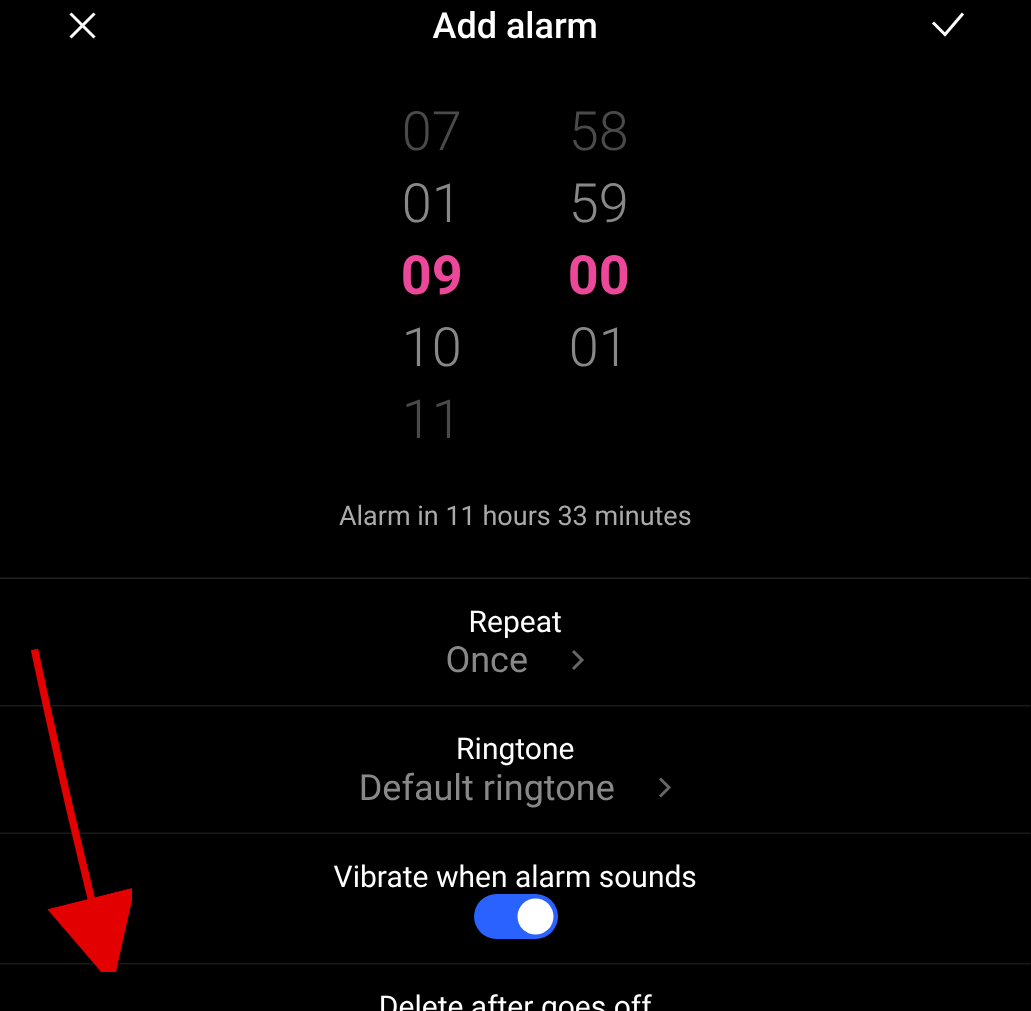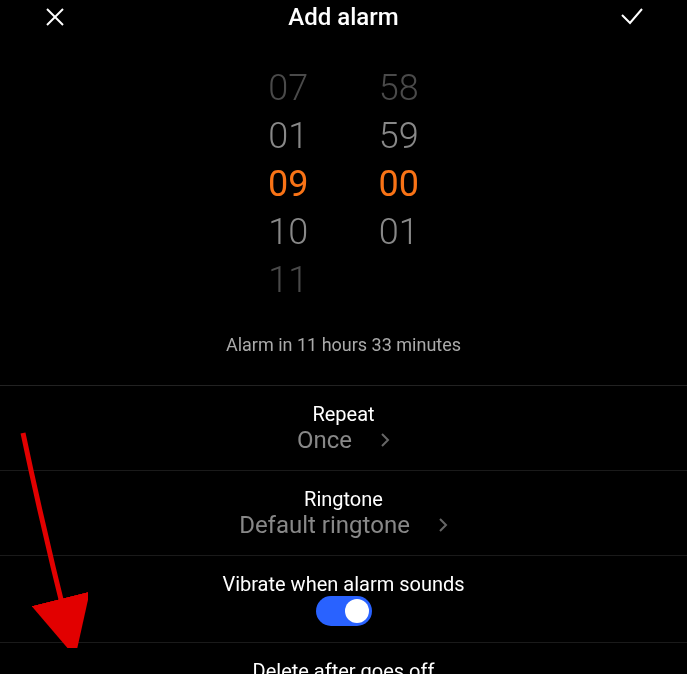--- a/index.html
+++ b/index.html
@@ -47,21 +47,21 @@
       align-items: center;
     }
     .time-value {
       font-size: 36px;
       font-weight: 300;
       line-height: 48px;
       height: 48px;
     }
     .time-dim2 { color: #4a4a4a; }
     .time-dim1 { color: #888; }
-    .time-selected { color: #f97316; font-weight: 400; }
+    .time-selected { color: #ec4899; font-weight: 700; }
     .alarm-info {
       text-align: center;
       color: #aaa;
       font-size: 18px;
       padding: 20px 6px 30px;
     }
     .settings {
       border-top: 1px solid #222;
     }
     .setting-row {

